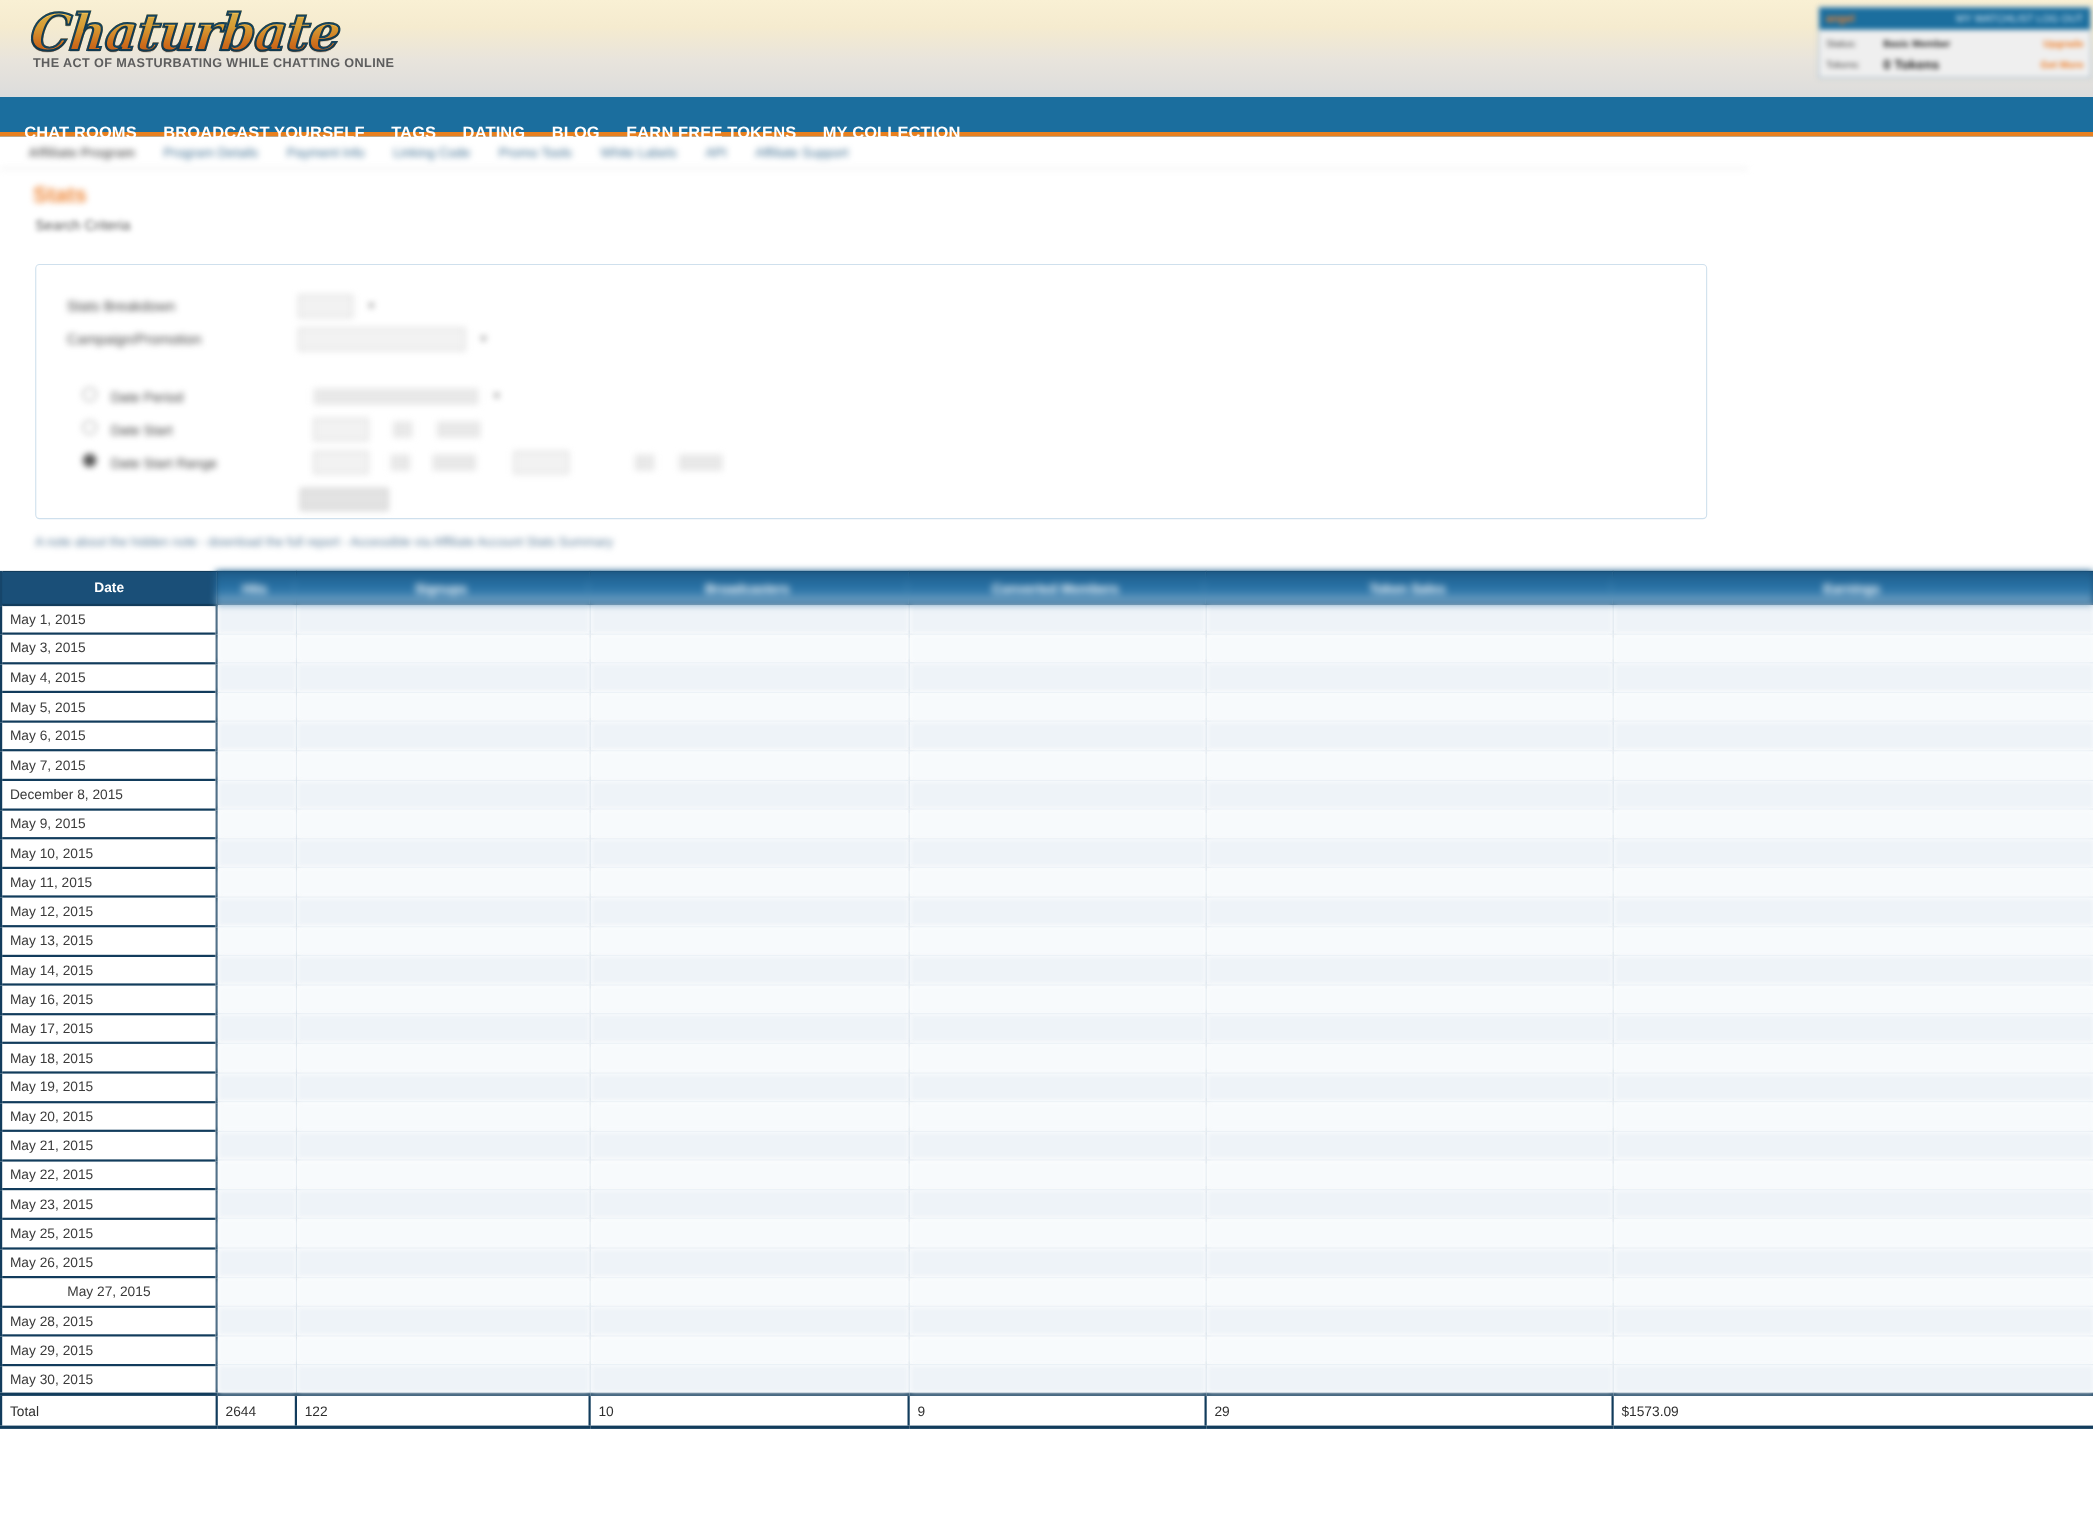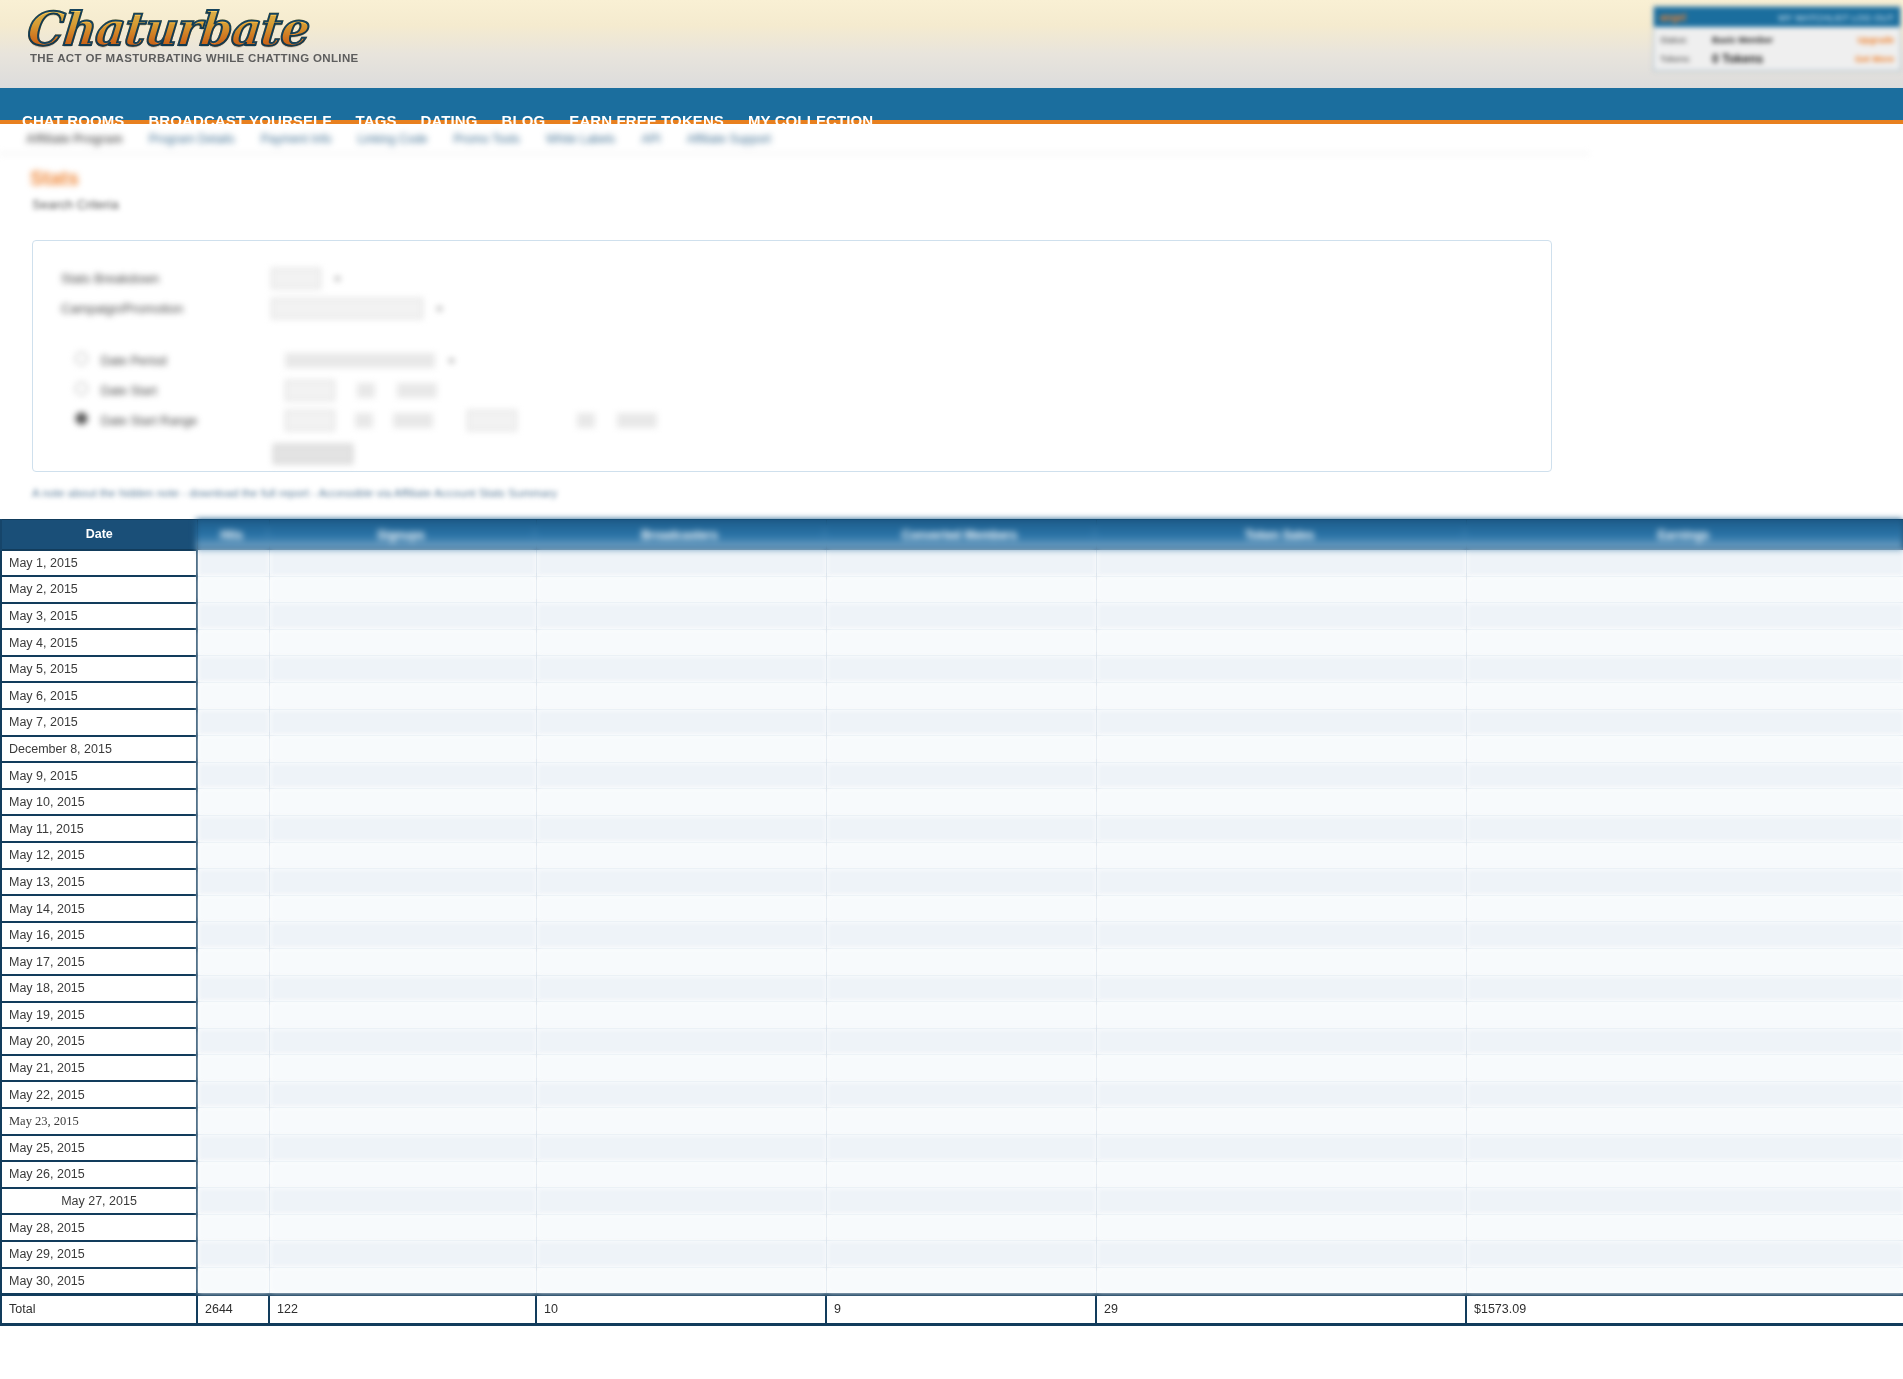--- a/index.html
+++ b/index.html
@@ -417,29 +417,20 @@
         <tr>
           <td style="width: 196px;">May 1, 2015</td>
           <td class="blurcell" style="width: 72px;">&nbsp;</td>
           <td class="blurcell" style="width: 267px;">&nbsp;</td>
           <td class="blurcell" style="width: 290px;">&nbsp;</td>
           <td class="blurcell" style="width: 270px;">&nbsp;</td>
           <td class="blurcell" style="width: 370px;">&nbsp;</td>
           <td class="blurcell" style="width: 438px;">&nbsp;</td>
         </tr>
         <tr>
-          <td style="width: 196px;">May 2, 2015</td>
-          <td class="blurcell" style="width: 72px;">&nbsp;</td>
-          <td class="blurcell" style="width: 267px;">&nbsp;</td>
-          <td class="blurcell" style="width: 290px;">&nbsp;</td>
-          <td class="blurcell" style="width: 270px;">&nbsp;</td>
-          <td class="blurcell" style="width: 370px;">&nbsp;</td>
-          <td class="blurcell" style="width: 438px;">&nbsp;</td>
-        </tr>
-        <tr>
           <td style="width: 196px;">May 3, 2015</td>
           <td class="blurcell" style="width: 72px;">&nbsp;</td>
           <td class="blurcell" style="width: 267px;">&nbsp;</td>
           <td class="blurcell" style="width: 290px;">&nbsp;</td>
           <td class="blurcell" style="width: 270px;">&nbsp;</td>
           <td class="blurcell" style="width: 370px;">&nbsp;</td>
           <td class="blurcell" style="width: 438px;">&nbsp;</td>
         </tr>
         <tr>
           <td style="width: 196px;">May 4, 2015</td>
@@ -597,21 +588,21 @@
         <tr>
           <td style="width: 196px;">May 22, 2015</td>
           <td class="blurcell" style="width: 72px;">&nbsp;</td>
           <td class="blurcell" style="width: 267px;">&nbsp;</td>
           <td class="blurcell" style="width: 290px;">&nbsp;</td>
           <td class="blurcell" style="width: 270px;">&nbsp;</td>
           <td class="blurcell" style="width: 370px;">&nbsp;</td>
           <td class="blurcell" style="width: 438px;">&nbsp;</td>
         </tr>
         <tr>
-          <td style="width: 196px; font-family: Liberation Serif, serif;">May 23, 2015</td>
+          <td style="width: 196px;">May 23, 2015</td>
           <td class="blurcell" style="width: 72px;">&nbsp;</td>
           <td class="blurcell" style="width: 267px;">&nbsp;</td>
           <td class="blurcell" style="width: 290px;">&nbsp;</td>
           <td class="blurcell" style="width: 270px;">&nbsp;</td>
           <td class="blurcell" style="width: 370px;">&nbsp;</td>
           <td class="blurcell" style="width: 438px;">&nbsp;</td>
         </tr>
         <tr>
           <td style="width: 196px;">May 25, 2015</td>
           <td class="blurcell" style="width: 72px;">&nbsp;</td>

